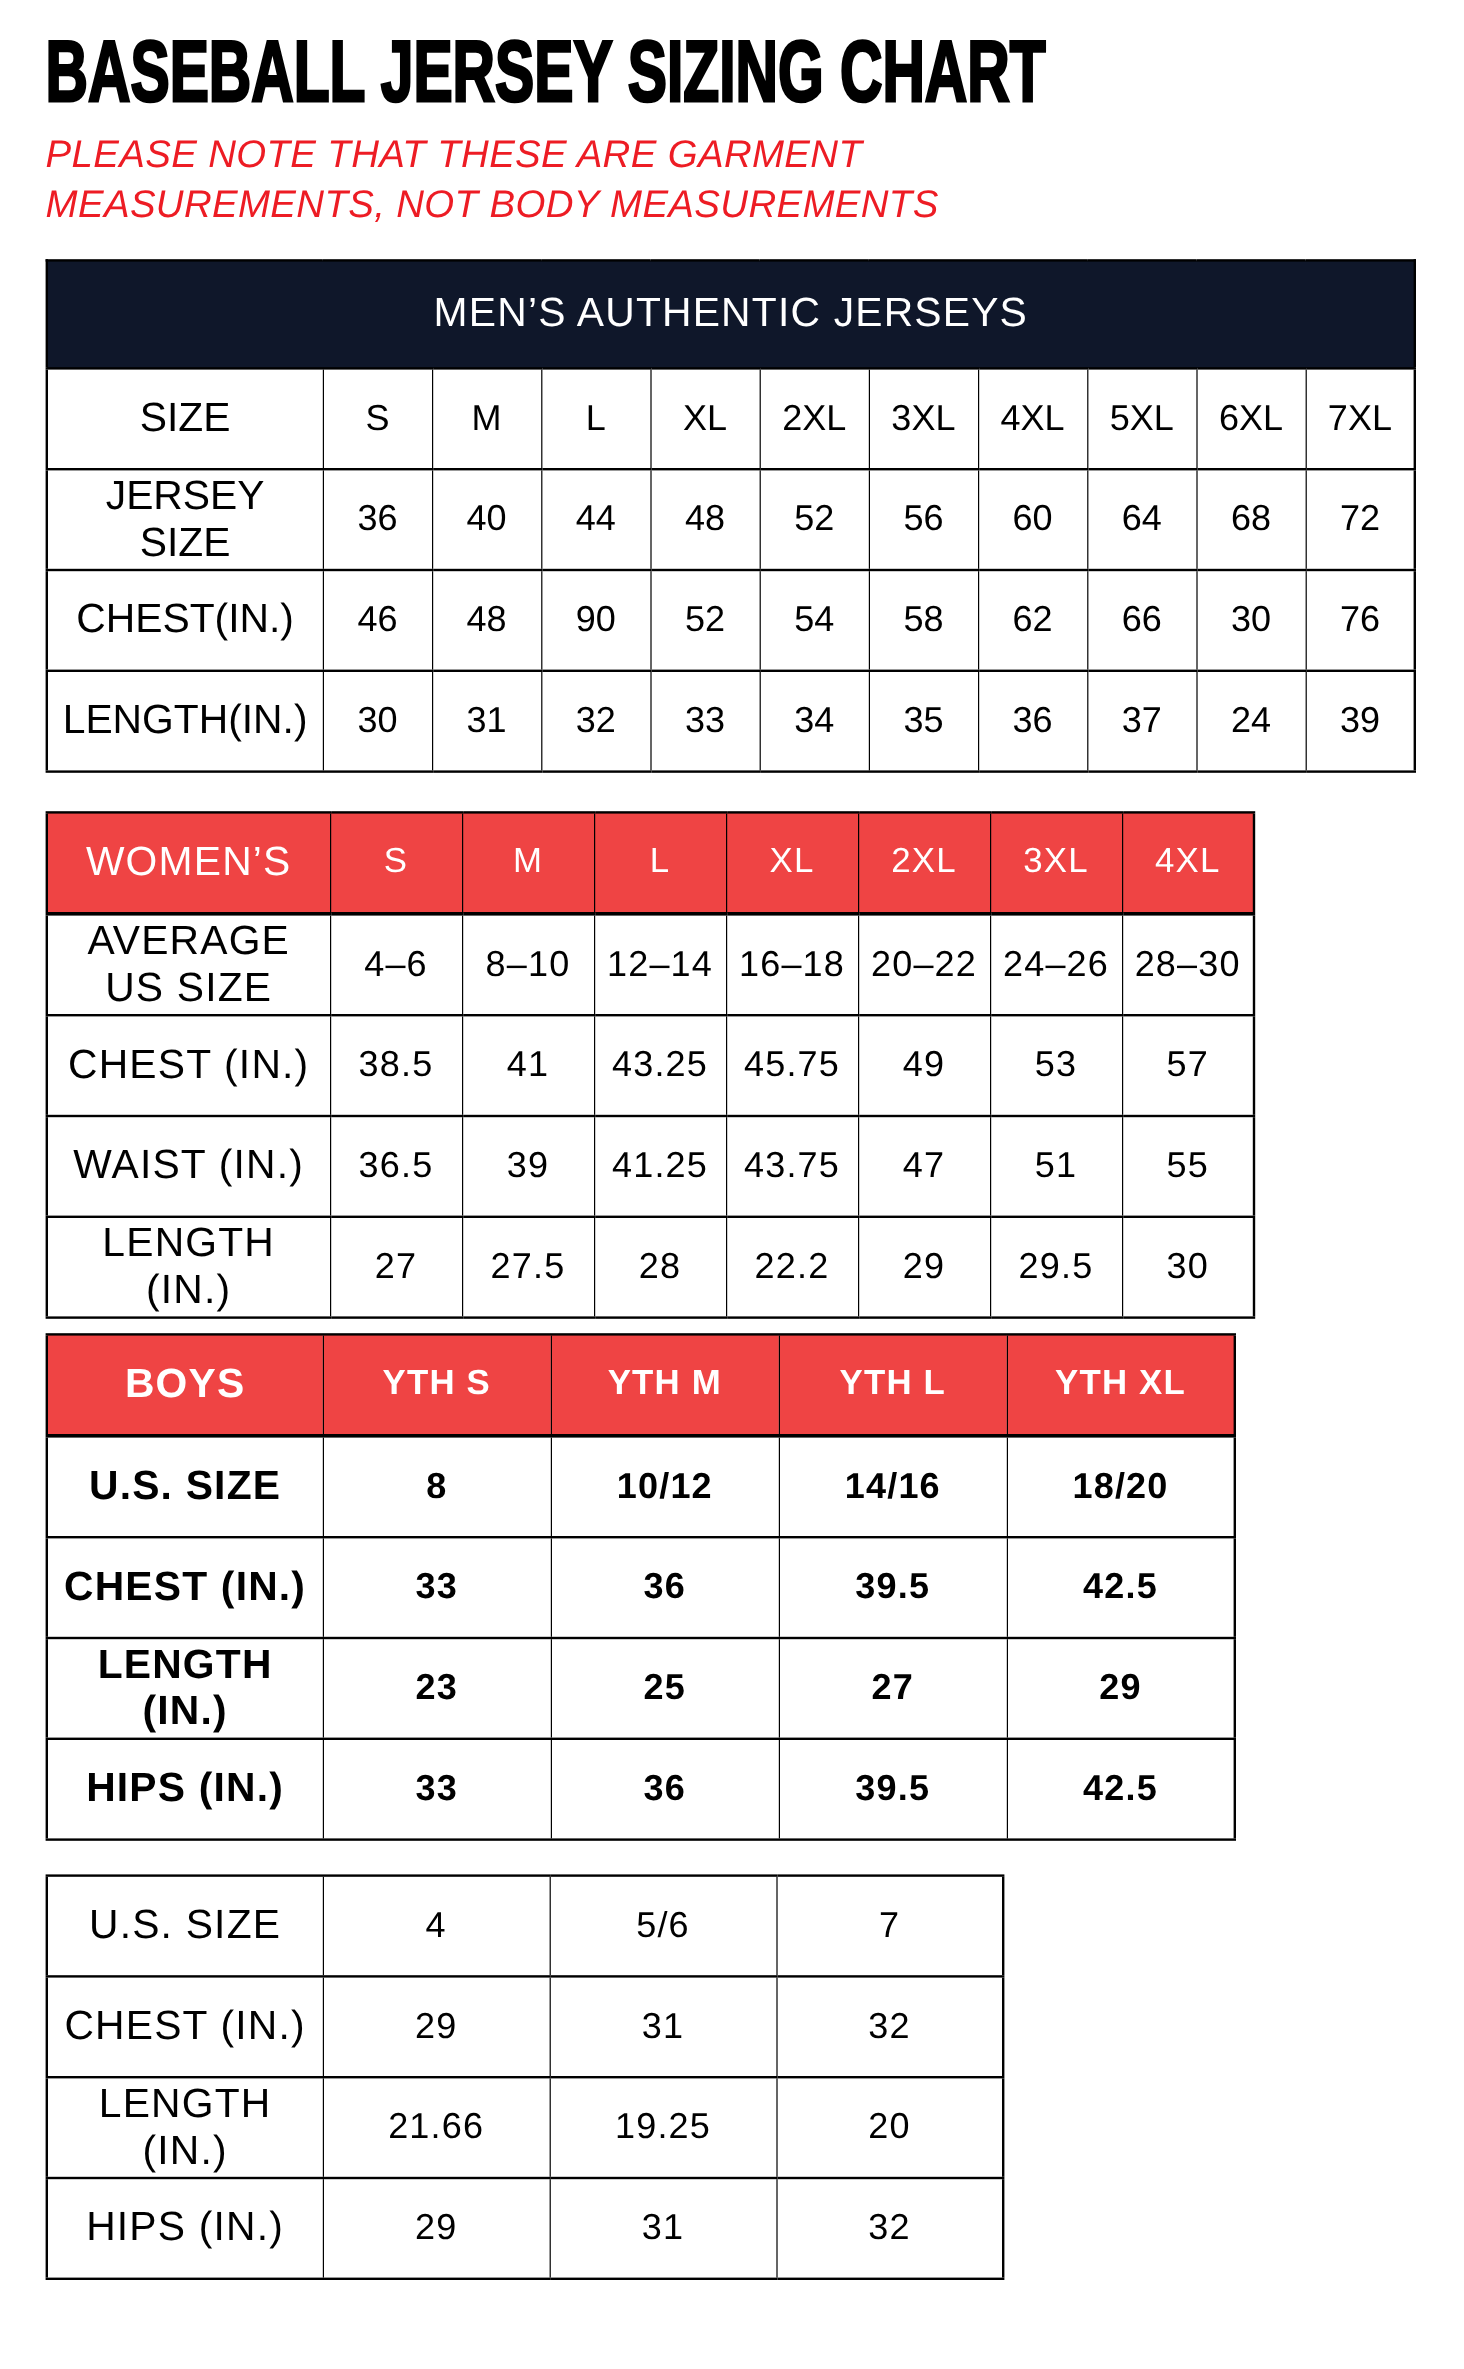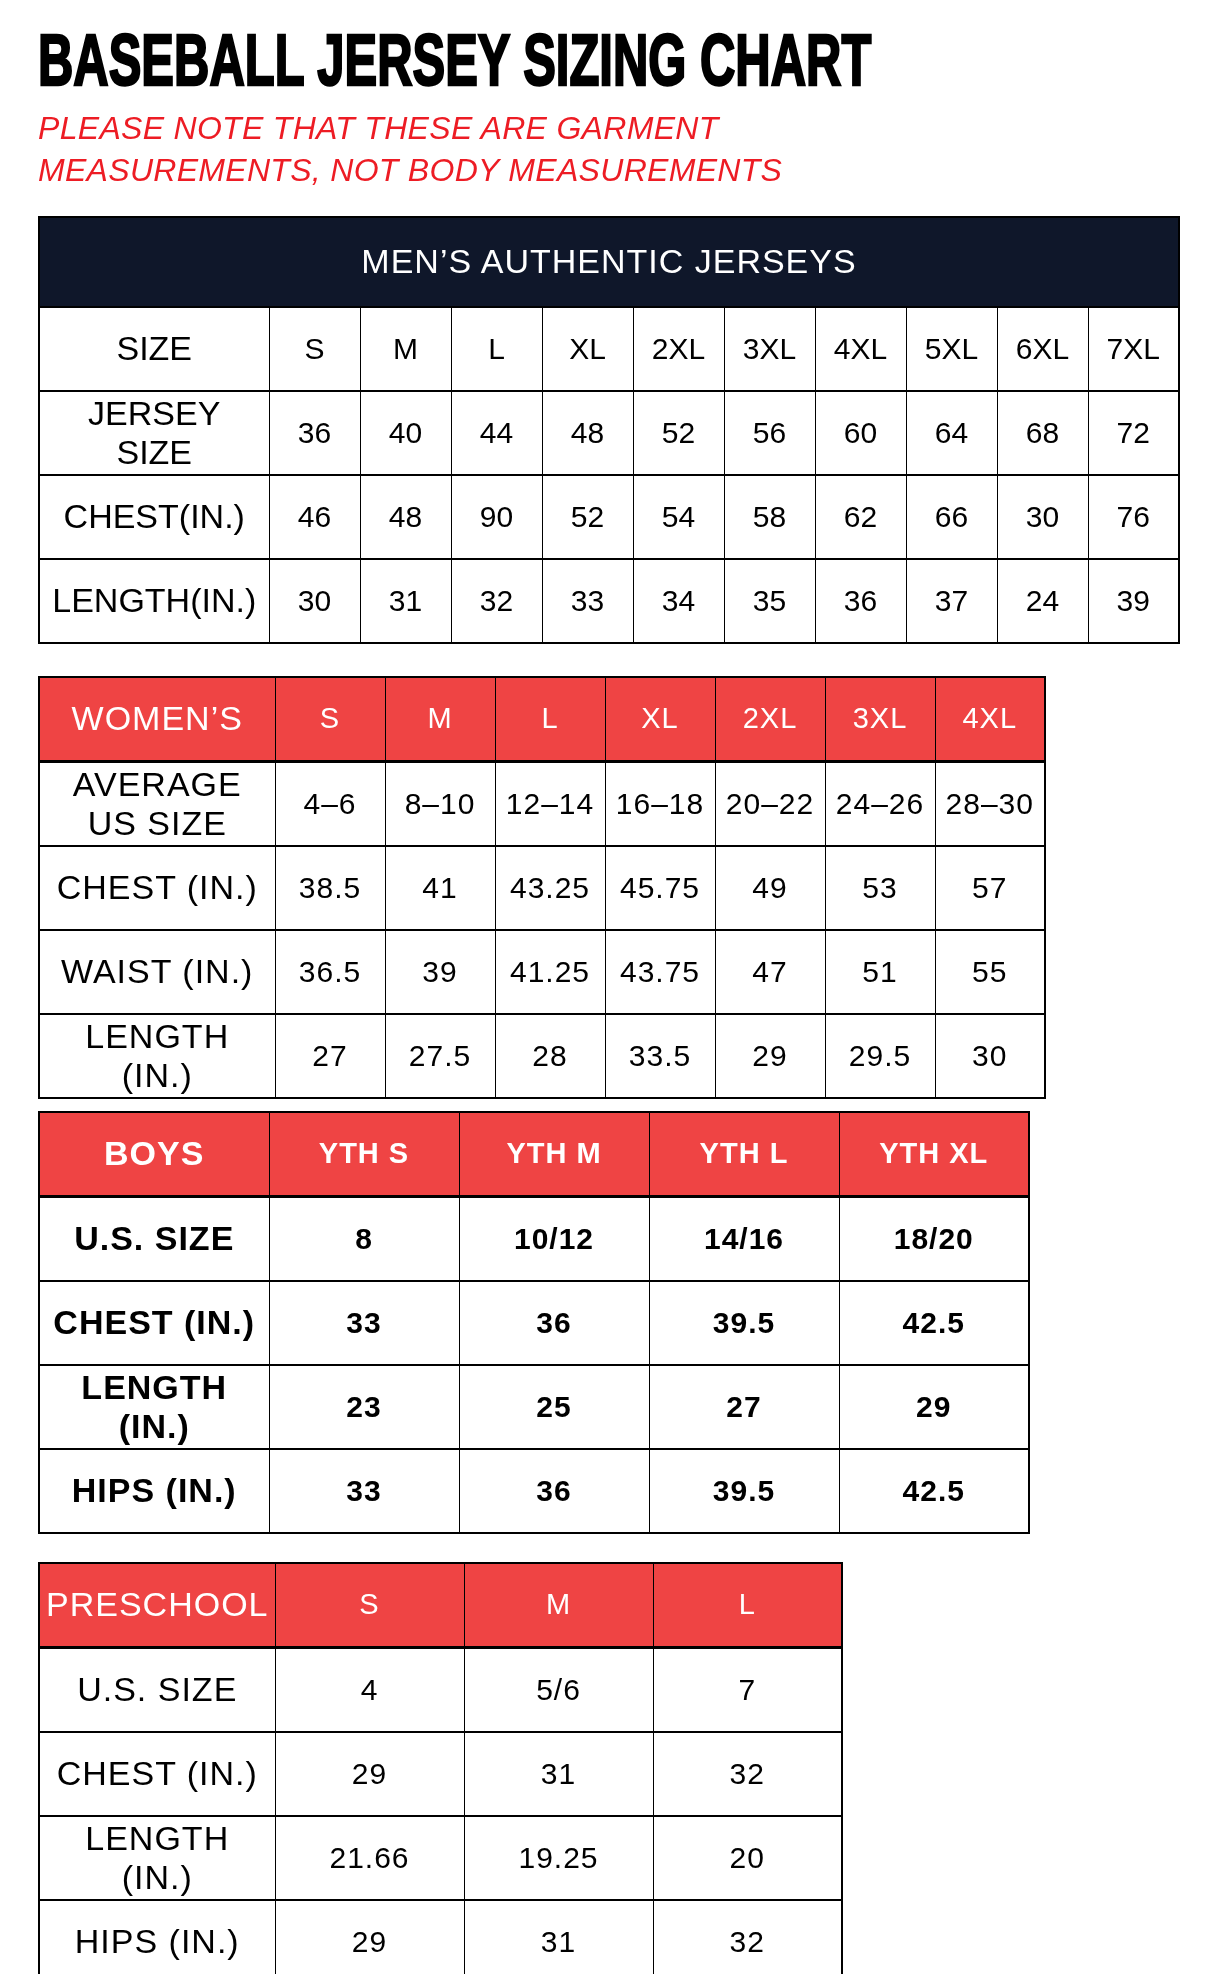--- a/index.html
+++ b/index.html
@@ -213,21 +213,21 @@
           <td class="val">43.75</td>
           <td class="val">47</td>
           <td class="val">51</td>
           <td class="val">55</td>
         </tr>
         <tr>
           <td class="label">LENGTH (IN.)</td>
           <td class="val">27</td>
           <td class="val">27.5</td>
           <td class="val">28</td>
-          <td class="val">33.5</td>
+          <td class="val">22.2</td>
           <td class="val">29</td>
           <td class="val">29.5</td>
           <td class="val">30</td>
         </tr>
       </tbody>
     </table>
 
   <table id="boys-table" class="sizing-table wide tbl">
       <colgroup>
         <col style="width: 230px;">
@@ -277,26 +277,20 @@
 
   <table id="preschool-table" class="sizing-table wide tbl">
       <colgroup>
         <col style="width: 230px;">
         <col style="width: 189px;">
         <col style="width: 189px;">
         <col style="width: 189px;">
       </colgroup>
       <tbody>
         <tr>
-          <td class="head label">PRESCHOOL</td>
-          <td class="head">S</td>
-          <td class="head">M</td>
-          <td class="head">L</td>
-        </tr>
-        <tr>
           <td class="label">U.S. SIZE</td>
           <td class="val">4</td>
           <td class="val">5/6</td>
           <td class="val">7</td>
         </tr>
         <tr>
           <td class="label">CHEST (IN.)</td>
           <td class="val">29</td>
           <td class="val">31</td>
           <td class="val">32</td>

